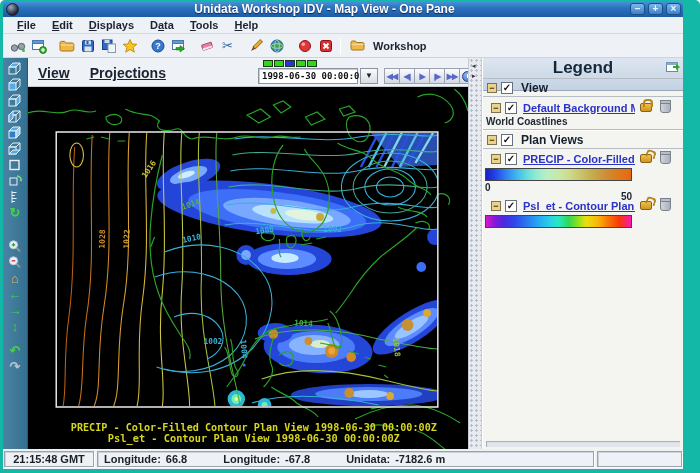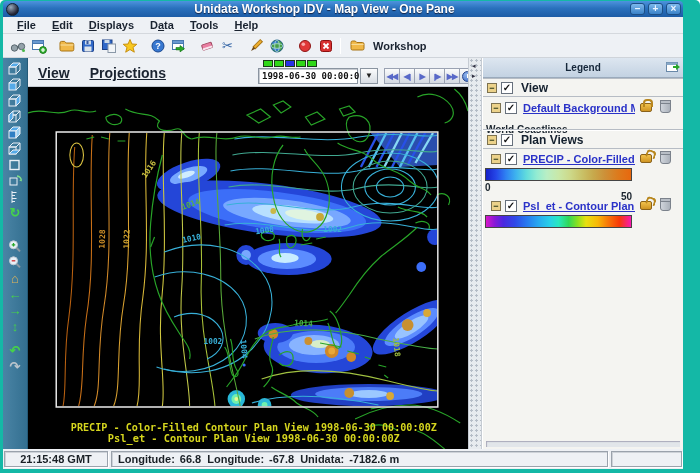--- a/index.html
+++ b/index.html
@@ -57,22 +57,22 @@
     border:1px solid #24448c;position:relative;}
   .clockface:after{content:"";position:absolute;left:4px;top:2px;width:1px;height:4px;background:#fff;}
   .mapcanvas{flex:1;background:#000;position:relative;min-height:0;}
   .mapcanvas svg{position:absolute;inset:0;width:100%;height:100%;}
   
   .splitter{width:14px;background:#e7ebef;border-left:1px solid #c6ccd3;border-right:1px solid #c6ccd3;
     background-image:radial-gradient(#b4bcc6 1px,transparent 1.2px);background-size:5px 5px;position:relative;}
   .sparrow{position:absolute;left:3px;font-size:7px;color:#334;line-height:7px;}
   
   .legend{width:201px;background:#f4f4f1;position:relative;border-left:1px solid #fff;}
-  .lheader{position:absolute;top:0;left:0;right:0;height:20px;background:linear-gradient(#dde6f0,#c3d2e2);
-    border-bottom:1px solid #9aaabc;text-align:center;font-size:10px;font-weight:bold;color:#16273a;line-height:19px;}
+  .lheader{position:absolute;top:0;left:0;right:0;height:33px;background:linear-gradient(#dde6f0,#c3d2e2);
+    border-bottom:1px solid #9aaabc;text-align:center;font-size:17px;font-weight:bold;color:#16273a;line-height:19px;}
   .lfloat{position:absolute;right:3px;top:3px;width:14px;height:12px;}
   .lrow{position:absolute;left:0;right:0;display:flex;align-items:center;}
   .lsep{position:absolute;left:0;right:0;height:2px;border-top:1px solid #b6bcc4;border-bottom:1px solid #fff;}
   .minusbox{width:10px;height:10px;background:#ecd28a;border:1px solid #7d7250;color:#231;font-size:9px;
     font-weight:bold;line-height:8px;text-align:center;flex:0 0 auto;}
   .cbox{width:12px;height:12px;background:#fff;border:1px solid #67707c;color:#111;font-size:10px;
     line-height:10px;text-align:center;font-weight:bold;flex:0 0 auto;}
   .gtitle{font-size:12px;font-weight:bold;color:#14202e;margin-left:8px;}
   .llink{font-size:11px;font-weight:bold;color:#2a32c8;text-decoration:underline;margin-left:6px;
     white-space:nowrap;overflow:hidden;max-width:112px;}
@@ -94,24 +94,24 @@
     #28a8f0 36%,#28d0e8 44%,#28e8c0 50%,#30d858 57%,#88e020 63%,#e8e010 69%,#f8b808 77%,#f87808 84%,
     #f83808 92%,#f818b0 100%);}
   .cbarlabels{position:absolute;left:2px;width:147px;font-size:10px;font-weight:bold;color:#1a242e;}
   .cbarlabels .maxv{position:absolute;right:0;top:9px;}
   .legend-scroll{position:absolute;bottom:2px;left:3px;right:3px;height:6px;background:#e2e6ea;
     box-shadow:inset 1px 1px 1px #aab;}
   
   .statusbar{height:20px;background:#eef1f5;display:flex;align-items:stretch;gap:3px;padding:2px 1px;}
   .scell{border:1px solid #9aa2ac;box-shadow:inset 1px 1px 0 #cdd2d8,1px 1px 0 #fff;background:#eef1f5;
     font-size:11px;font-weight:bold;color:#1a2026;display:flex;align-items:center;white-space:nowrap;overflow:hidden;}
-  .scell.c1{width:104px;justify-content:center;}
+  .scell.c1{width:90px;justify-content:center;}
   .scell.c2{width:497px;padding-left:6px;}
   .scell.c3{flex:1;}
-  .scell .lbl{margin-right:5px;} .scell .val{margin-right:6px;}
+  .scell .lbl{margin-right:5px;} .scell .val{margin-right:36px;}
 </style>
 </head>
 <body>
 
 <div class="win">
 
   <div class="titlebar">
     <span class="app-icon"></span>
     <span class="title">Unidata Workshop IDV - Map View - One Pane</span>
     <span class="winbtns">
@@ -554,21 +554,21 @@
 
       <div class="lrow" style="top:42px;height:15px;padding-left:8px">
         <span class="minusbox">−</span>
         <span class="cbox" style="margin-left:4px">✓</span>
         <span class="llink">Default Background Maps</span>
       </div>
       <div class="iconcell" style="top:43px;right:12px;gap:8px">
         <span class="lock"></span>
         <span class="trash"></span>
       </div>
-      <div class="subtext" style="top:66px">World Coastlines</div>
+      <div class="subtext" style="top:58px">World Coastlines</div>
 
       <div class="lsep" style="top:71px"></div>
 
       <div class="lrow" style="top:74px;height:17px;border-bottom:1px solid #b6bcc4;padding-left:4px">
         <span class="minusbox">−</span>
         <span class="cbox" style="margin-left:4px">✓</span>
         <span class="gtitle">Plan Views</span>
       </div>
 
       <div class="lrow" style="top:93px;height:15px;padding-left:8px">

